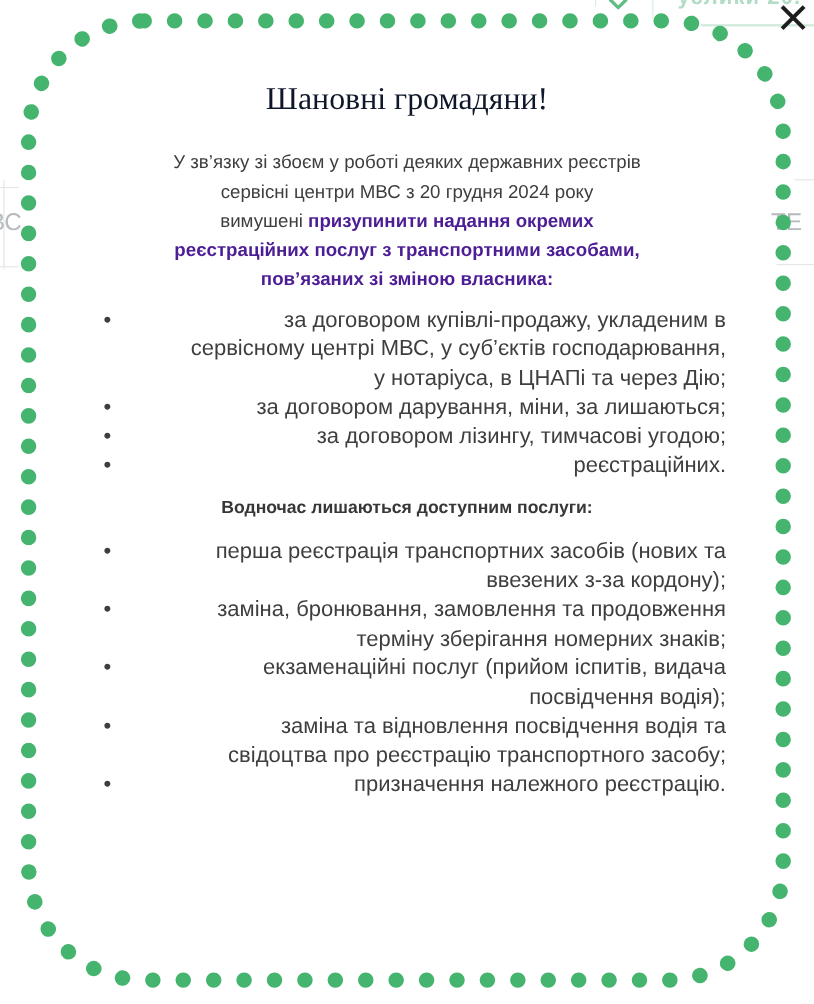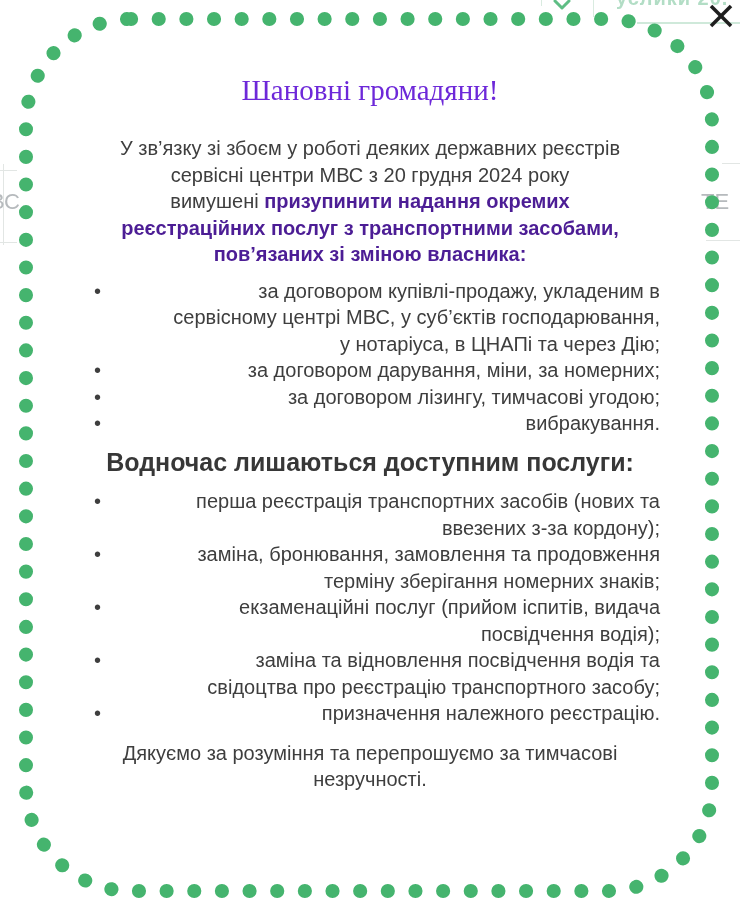--- a/index.html
+++ b/index.html
@@ -27,40 +27,40 @@
   
   .border-svg{position:absolute;left:0;top:0;pointer-events:none;}
   
   .modal-content{
     position:absolute;left:50px;top:0;width:640px;
     padding:74px 30px 0 30px;box-sizing:border-box;
     text-align:center;
   }
   .modal-title{
     font-family:"Liberation Serif","DejaVu Serif",serif;
-    font-size:29px;font-weight:400;color:#6d28d9;
+    font-size:29px;font-weight:400;color:#0f172a;
     margin:0;line-height:1.15;
   }
   .para{
-    font-size:20px;line-height:26.5px;white-space:pre-line;
+    font-size:17px;line-height:26.5px;white-space:pre-line;
     margin:28px 0 0 0;color:#3e3e3e;
   }
   .para .bold-part{font-weight:700;color:#4c1d95;}
   .bullet-list{list-style:none;margin:10px 0 0 0;padding:0;}
   .bullet-list li{
     display:flex;align-items:flex-start;
     font-size:20px;line-height:26.5px;
   }
   .bullet-list .marker{
     flex:0 0 30px;padding-left:14px;box-sizing:content-box;
     text-align:left;color:#3e3e3e;
   }
   .bullet-list .li-text{flex:1;text-align:right;white-space:pre-line;}
   .sub-heading{
-    font-size:25px;font-weight:700;color:#373737;
+    font-size:16px;font-weight:700;color:#373737;
     margin:12px 0 0 0;line-height:26.5px;
   }
   .closing-1{margin-top:10px;}
   .closing-2{margin-top:13px;}
 </style>
 </head>
 <body>
 
 <div class="thin-line" style="left:3px;top:164px;width:1px;height:81px;"></div>
 <div class="thin-line" style="left:0;top:170px;width:17px;height:1px;"></div>
@@ -104,29 +104,29 @@
 
   <ul class="bullet-list">
     <li>
       <span class="marker">•</span>
       <span class="li-text">за договором купівлі-продажу, укладеним в
 сервісному центрі МВС, у суб’єктів господарювання,
 у нотаріуса, в ЦНАПі та через Дію;</span>
     </li>
     <li>
       <span class="marker">•</span>
-      <span class="li-text">за договором дарування, міни, за номерних;</span>
+      <span class="li-text">за договором дарування, міни, за лишаються;</span>
     </li>
     <li>
       <span class="marker">•</span>
       <span class="li-text">за договором лізингу, тимчасові угодою;</span>
     </li>
     <li>
       <span class="marker">•</span>
-      <span class="li-text">вибракування.</span>
+      <span class="li-text">реєстраційних.</span>
     </li>
   </ul>
 
   <p class="sub-heading">Водночас лишаються доступним послуги:</p>
 
   <ul class="bullet-list" style="margin-top:13px;">
     <li>
       <span class="marker">•</span>
       <span class="li-text">перша реєстрація транспортних засобів (нових та
 ввезених з-за кордону);</span>
@@ -145,16 +145,14 @@
       <span class="marker">•</span>
       <span class="li-text">заміна та відновлення посвідчення водія та
 свідоцтва про реєстрацію транспортного засобу;</span>
     </li>
     <li>
       <span class="marker">•</span>
       <span class="li-text">призначення належного реєстрацію.</span>
     </li>
   </ul>
 
-  <p class="para closing-2" style="margin-top:13px;">Дякуємо за розуміння та перепрошуємо за тимчасові
-незручності.</p>
 
 </div>
 
 </body></html>

